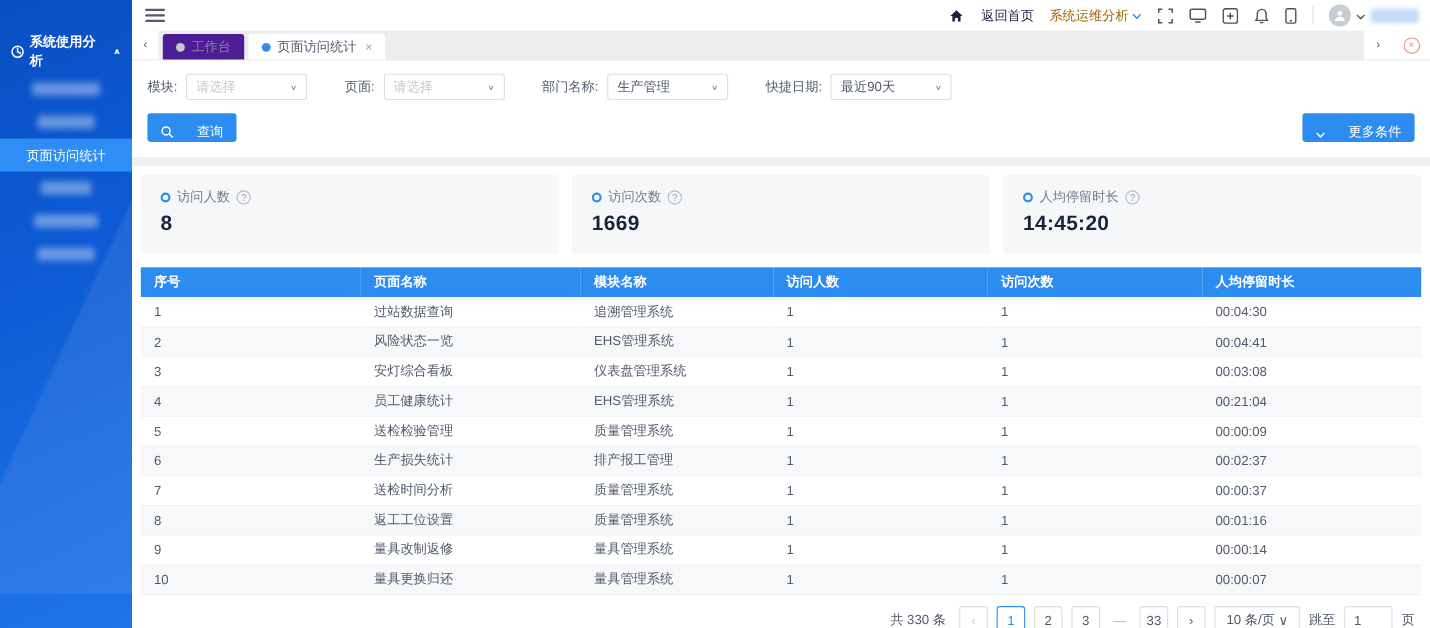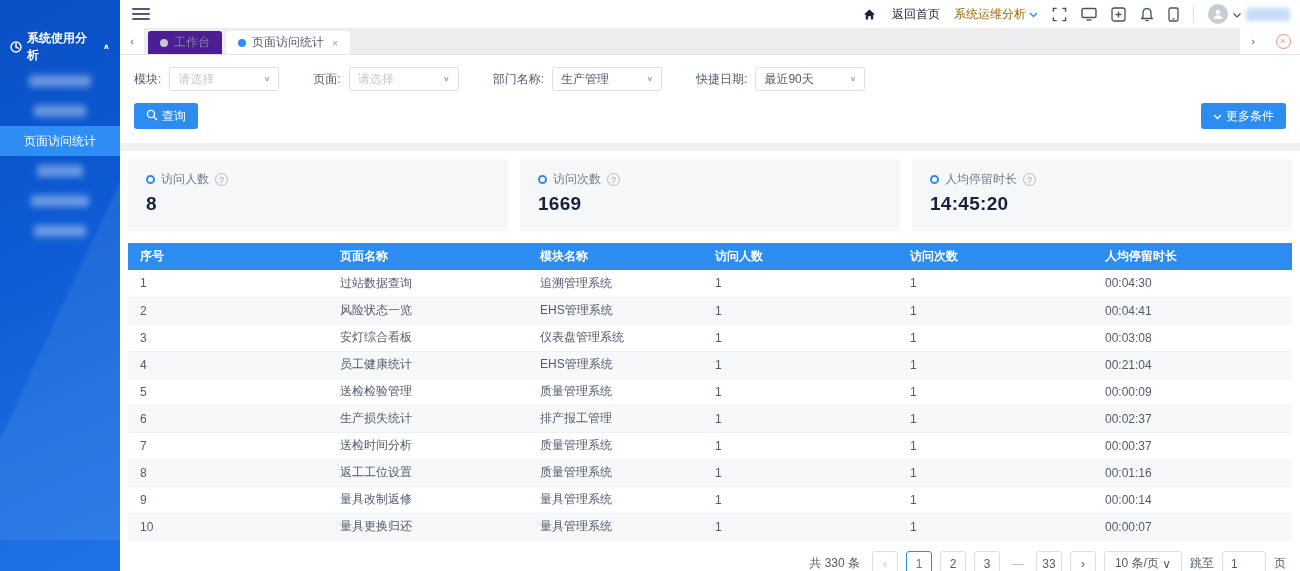--- a/index.html
+++ b/index.html
@@ -59,21 +59,21 @@
   .filter-panel { background:#fff; padding:12px 14px 14px 14px; margin-bottom:8px; }
   .filter-row { display:flex; align-items:center; }
   .filter-item { display:flex; align-items:center; margin-right:34px; }
   .filter-item .f-label { margin-right:8px; color:#515a6e; }
   .select-box { width:110px; height:24px; border:1px solid #dcdee2; border-radius:3px; background:#fff;
     display:flex; align-items:center; padding:0 8px; cursor:pointer; }
   .select-box .sel-text { flex:1; color:#515a6e; overflow:hidden; white-space:nowrap; }
   .select-box .placeholder { color:#c5c8ce; }
   .select-box .sel-caret { color:#808695; font-size:9px; transform:scaleY(.75); }
   .filter-actions { display:flex; align-items:center; margin-top:12px; }
-  .btn { display:inline-flex; align-items:center; gap:4px; height:26px; padding:0 12px; border-radius:3px;
+  .btn { display:inline-flex; align-items:flex-end; gap:21px; height:26px; padding:0 12px; border-radius:3px;
     background:#2d8cf0; color:#fff; border:none; font-size:12px; cursor:pointer; }
   .more-btn { margin-left:auto; }
 
   .data-panel { background:#fff; flex:1; display:flex; flex-direction:column; padding:8px; min-height:0; }
   .stat-cards { display:flex; gap:12px; margin-bottom:12px; }
   .stat-card { flex:1; background:#f6f7f9; border-radius:3px; padding:12px 18px 16px 18px; }
   .stat-head { display:flex; align-items:center; gap:6px; color:#737c8b; }
   .stat-dot { width:9px; height:9px; border-radius:50%; border:2.5px solid #2d8cf0; background:#fff; display:inline-block; }
   .q-circle { width:13px; height:13px; border:1px solid #b5bac3; border-radius:50%; color:#9ea3ab; font-size:9px;
     display:inline-flex; align-items:center; justify-content:center; cursor:pointer; }

